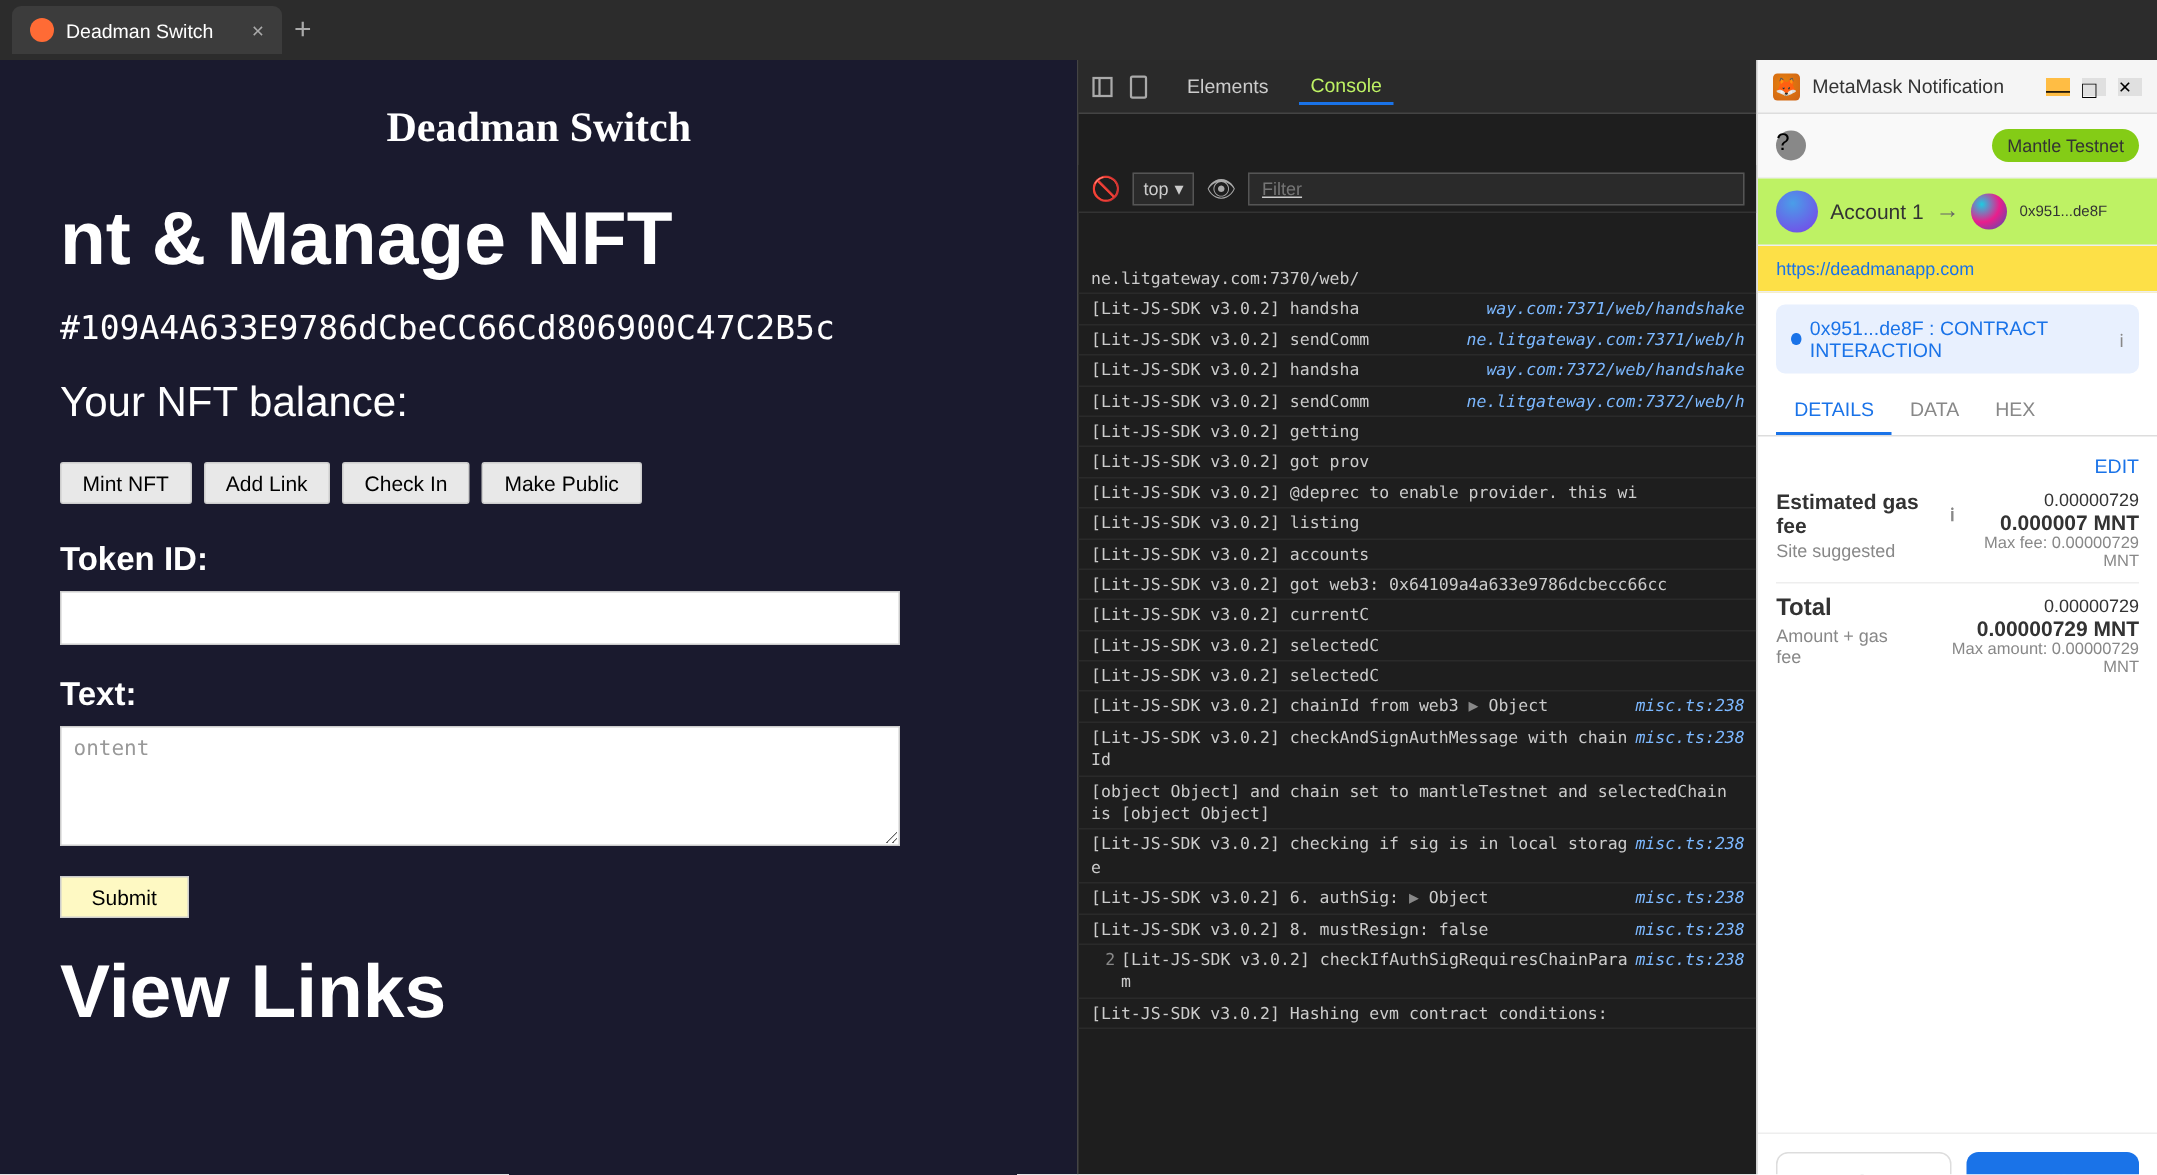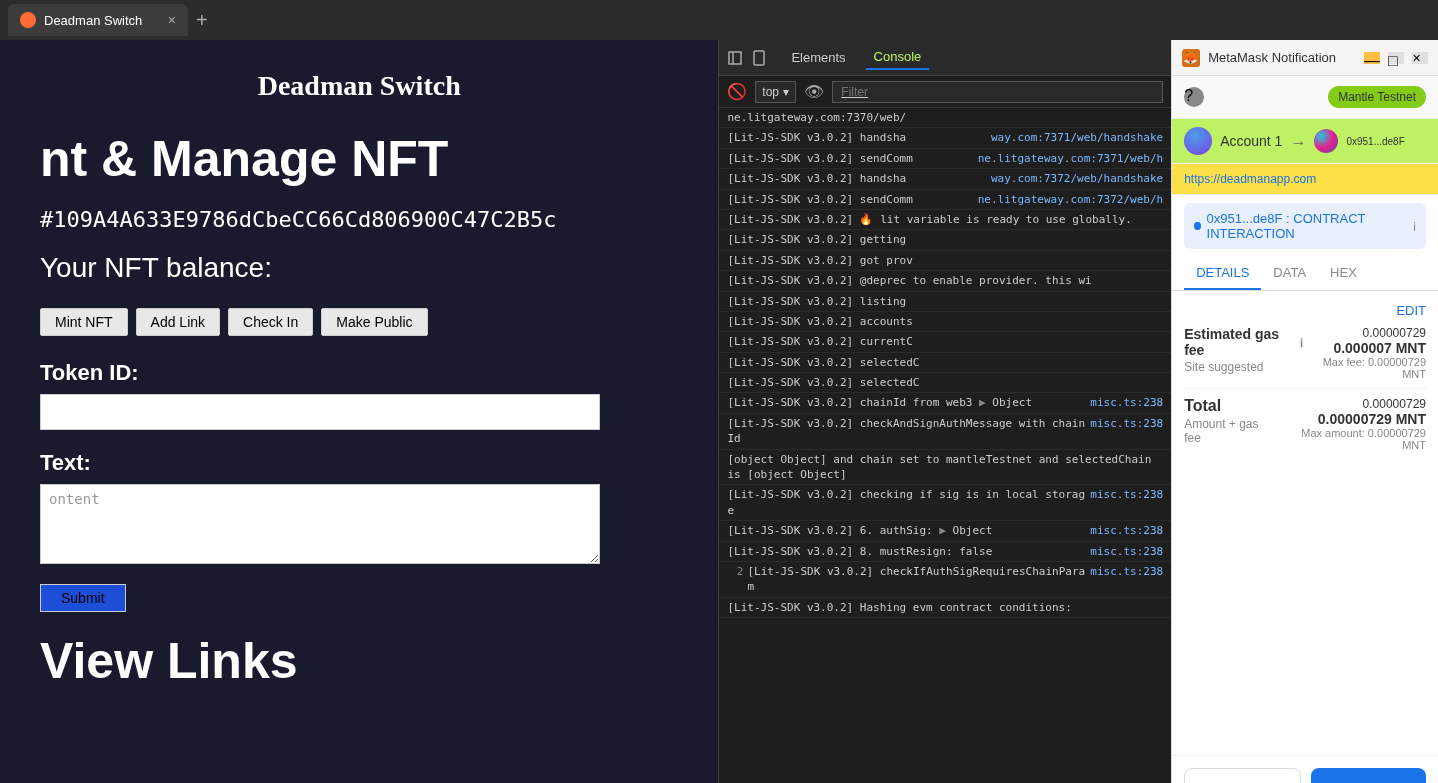--- a/index.html
+++ b/index.html
@@ -20,35 +20,35 @@
     .webpage h1.site-title { text-align: center; font-size: 28px; font-weight: bold; color: white; margin-bottom: 30px; font-family: Georgia, serif; }
     .webpage h2.page-heading { font-size: 50px; font-weight: bold; color: white; margin-bottom: 20px; line-height: 1.1; }
     .webpage .address { font-size: 22px; color: white; margin-bottom: 20px; word-break: break-all; font-family: monospace; }
     .webpage .nft-balance { font-size: 28px; color: white; margin-bottom: 24px; }
     .action-buttons { display: flex; gap: 8px; margin-bottom: 24px; }
     .action-btn { background: #e8e8e8; color: #000; border: 1px solid #ccc; padding: 5px 14px; font-size: 14px; cursor: pointer; border-radius: 2px; }
     .token-id-label { font-size: 22px; font-weight: bold; color: white; margin-bottom: 8px; }
     .token-id-input { width: 560px; height: 36px; background: white; border: 1px solid #ccc; padding: 4px 8px; font-size: 14px; display: block; margin-bottom: 20px; }
     .text-label { font-size: 22px; font-weight: bold; color: white; margin-bottom: 8px; }
     .text-textarea { width: 560px; height: 80px; background: white; border: 1px solid #ccc; padding: 6px 8px; font-size: 14px; display: block; margin-bottom: 20px; resize: vertical; color: #999; }
-    .submit-btn { background: #1d4ed8; color: #000; border: 1px solid #ccc; padding: 5px 20px; font-size: 14px; cursor: pointer; }
+    .submit-btn { background: #fef9c3; color: #000; border: 1px solid #ccc; padding: 5px 20px; font-size: 14px; cursor: pointer; }
     .view-links { font-size: 50px; font-weight: bold; color: white; margin-top: 20px; }
 
     
-    .devtools { width: 560px; background: #1e1e1e; display: flex; flex-direction: column; border-left: 1px solid #444; }
+    .devtools { width: 560px; background: #1e1e1e; display: flex; flex-direction: column; border-left: 1px solid #444; gap: 34px; }
     .devtools-header { background: #2a2a2a; height: 36px; display: flex; align-items: center; padding: 0 8px; gap: 12px; border-bottom: 1px solid #444; }
     .devtools-tab { color: #ccc; font-size: 13px; padding: 4px 8px; cursor: pointer; }
     .devtools-tab.active { color: #bef264; border-bottom: 2px solid #1a73e8; }
     .devtools-toolbar { background: #1e1e1e; height: 32px; display: flex; align-items: center; padding: 0 8px; gap: 8px; border-bottom: 1px solid #333; }
     .toolbar-icon { color: #aaa; font-size: 16px; cursor: pointer; }
     .top-selector { background: #2a2a2a; border: 1px solid #555; color: #ccc; font-size: 12px; padding: 2px 6px; cursor: pointer; display: flex; align-items: center; gap: 4px; height: 22px; }
     .filter-box { flex: 1; background: #2a2a2a; border: 1px solid #555; color: #ccc; font-size: 12px; padding: 2px 8px; height: 22px; text-decoration: underline; }
     .console-log { flex: 1; overflow-y: auto; font-family: monospace; font-size: 11px; }
     .log-entry { padding: 2px 8px; border-bottom: 1px solid #2a2a2a; color: #ccc; line-height: 1.4; display: flex; align-items: flex-start; gap: 4px; }
-    .log-link { color: #7cb8ff; text-decoration: none; cursor: pointer; flex-shrink: 0; }
+    .log-link { color: #7cb8ff; text-decoration: none; cursor: pointer; flex-shrink: 0; font-style: italic; }
     .log-text { flex: 1; word-break: break-all; }
     .log-entry .arrow { color: #888; }
     .log-number { color: #888; font-size: 11px; width: 16px; text-align: right; flex-shrink: 0; }
 
     
     .metamask-popup { position: absolute; top: 0; right: 0; width: 330px; height: 783px; background: white; border-left: 1px solid #ddd; display: flex; flex-direction: column; z-index: 100; }
     .mm-titlebar { background: #f5f5f5; height: 36px; display: flex; align-items: center; padding: 0 10px; border-bottom: 1px solid #ddd; gap: 8px; }
     .mm-title { font-size: 13px; color: #333; font-weight: 500; flex: 1; }
     .mm-window-btns { display: flex; gap: 8px; margin-left: auto; }
     .mm-win-btn { width: 12px; height: 12px; border-radius: 50%; cursor: pointer; }
@@ -161,36 +161,36 @@
       </div>
       <div class="log-entry">
         <span class="log-text">[Lit-JS-SDK v3.0.2] handsha</span>
         <span class="log-link">way.com:7372/web/handshake</span>
       </div>
       <div class="log-entry">
         <span class="log-text">[Lit-JS-SDK v3.0.2] sendComm</span>
         <span class="log-link">ne.litgateway.com:7372/web/h</span>
       </div>
       <div class="log-entry">
-        <span class="log-text">[Lit-JS-SDK v3.0.2] 🔥 lit variable is ready to use globally.</span>
-      </div>
-      <div class="log-entry">
         <span class="log-text">[Lit-JS-SDK v3.0.2] getting</span>
       </div>
       <div class="log-entry">
         <span class="log-text">[Lit-JS-SDK v3.0.2] got prov</span>
       </div>
       <div class="log-entry">
         <span class="log-text">[Lit-JS-SDK v3.0.2] @deprec to enable provider.  this wi</span>
       </div>
       <div class="log-entry">
         <span class="log-text">[Lit-JS-SDK v3.0.2] listing</span>
       </div>
       <div class="log-entry">
         <span class="log-text">[Lit-JS-SDK v3.0.2] accounts</span>
+      </div>
+      <div class="log-entry">
+        <span class="log-text">[Lit-JS-SDK v3.0.2] got web3: 0x64109a4a633e9786dcbecc66cc</span>
       </div>
       <div class="log-entry">
         <span class="log-text">[Lit-JS-SDK v3.0.2] currentC</span>
       </div>
       <div class="log-entry">
         <span class="log-text">[Lit-JS-SDK v3.0.2] selectedC</span>
       </div>
       <div class="log-entry">
         <span class="log-text">[Lit-JS-SDK v3.0.2] selectedC</span>
       </div>

